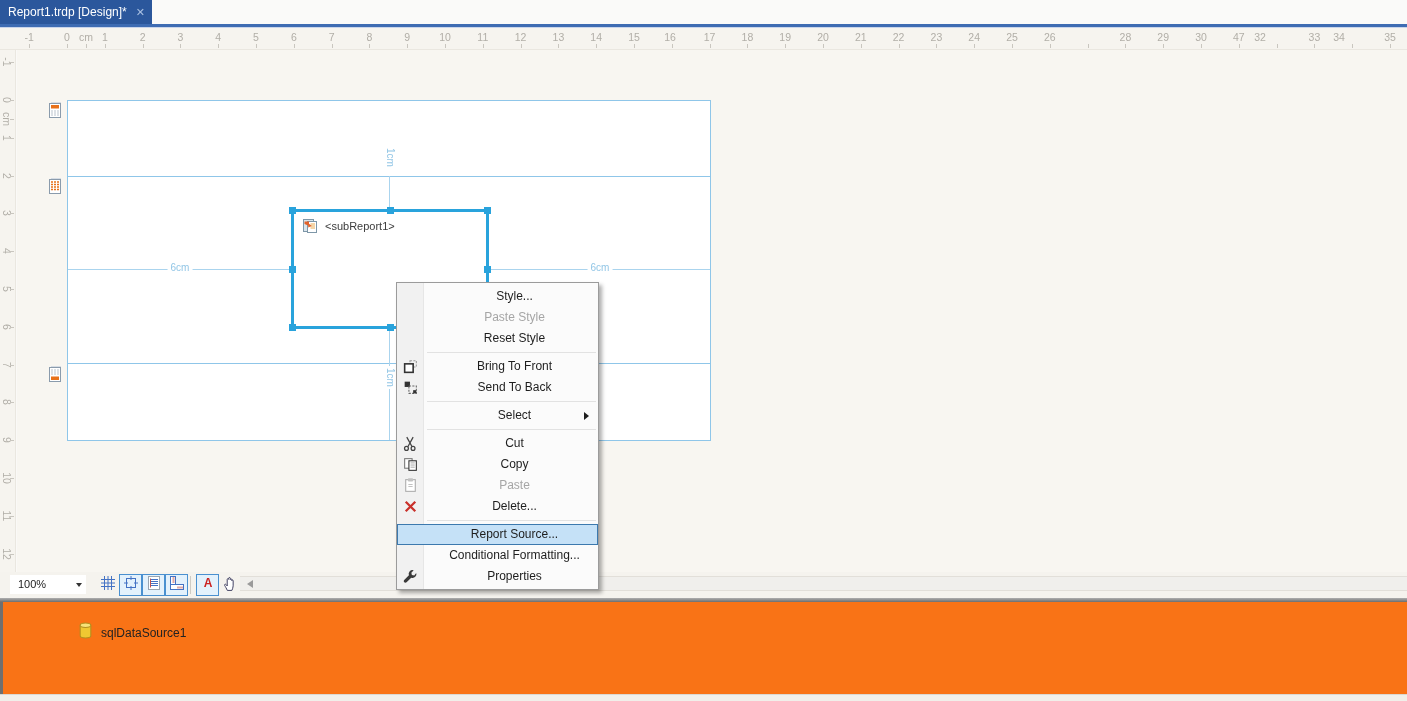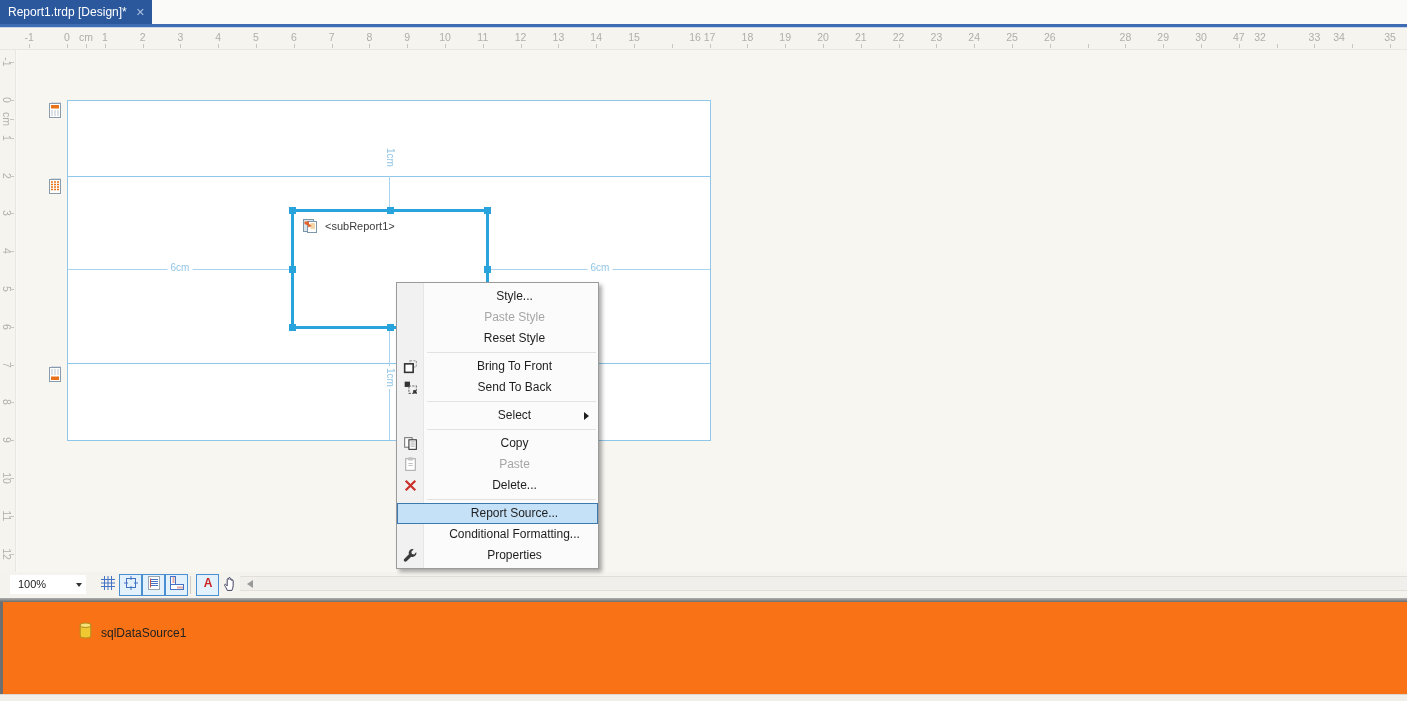--- a/index.html
+++ b/index.html
@@ -135,21 +135,21 @@
       <span class="rlab" style="left: 482.8px;">11</span>
       <span class="rtick" style="left: 482.8px;"></span>
       <span class="rlab" style="left: 520.6px;">12</span>
       <span class="rtick" style="left: 520.6px;"></span>
       <span class="rlab" style="left: 558.4px;">13</span>
       <span class="rtick" style="left: 558.4px;"></span>
       <span class="rlab" style="left: 596.2px;">14</span>
       <span class="rtick" style="left: 596.2px;"></span>
       <span class="rlab" style="left: 634px;">15</span>
       <span class="rtick" style="left: 634px;"></span>
-      <span class="rlab" style="left: 695px;">16</span>
+      <span class="rlab" style="left: 670px;">16</span>
       <span class="rtick" style="left: 671.8px;"></span>
       <span class="rlab" style="left: 709.6px;">17</span>
       <span class="rtick" style="left: 709.6px;"></span>
       <span class="rlab" style="left: 747.4px;">18</span>
       <span class="rtick" style="left: 747.4px;"></span>
       <span class="rlab" style="left: 785.2px;">19</span>
       <span class="rtick" style="left: 785.2px;"></span>
       <span class="rlab" style="left: 823px;">20</span>
       <span class="rtick" style="left: 823px;"></span>
       <span class="rlab" style="left: 860.8px;">21</span>
@@ -338,20 +338,25 @@
           </svg></span><span>Bring To Front</span></div>
       <div class="mi"><span class="mi-ic"><svg width="17" height="17" viewBox="0 0 16 16">
             <rect x="2.5" y="2.5" width="5" height="5" fill="#333"></rect>
             <rect x="6.5" y="6.5" width="7" height="7" fill="none" stroke="#666" stroke-dasharray="2 1.2"></rect>
             <rect x="10.5" y="10.5" width="3" height="3" fill="#333"></rect>
           </svg></span><span>Send To Back</span></div>
       <div class="msep"></div>
       <div class="mi"><span>Select</span><span class="sub-arrow"></span></div>
       <div class="msep"></div>
       <div class="mi"><span class="mi-ic"><svg width="17" height="17" viewBox="0 0 16 16">
+            <path d="M4.5 2l5 9M10.5 2l-5 9" stroke="#444" stroke-width="1.2" fill="none"></path>
+            <circle cx="4.2" cy="12.6" r="1.8" fill="none" stroke="#444" stroke-width="1.2"></circle>
+            <circle cx="10.4" cy="12.6" r="1.8" fill="none" stroke="#444" stroke-width="1.2"></circle>
+          </svg></span><span>Cut</span></div>
+      <div class="mi"><span class="mi-ic"><svg width="17" height="17" viewBox="0 0 16 16">
             <rect x="2.5" y="2.5" width="7" height="9" fill="#fff" stroke="#777"></rect>
             <rect x="6.5" y="4.5" width="7" height="9" fill="#fff" stroke="#333"></rect>
             <path d="M8 6.5h4M8 8.5h4M8 10.5h4" stroke="#999" stroke-width="0.8"></path>
           </svg></span><span>Copy</span></div>
       <div class="mi disabled"><span class="mi-ic"><svg width="17" height="17" viewBox="0 0 16 16">
             <rect x="3.5" y="2.5" width="9" height="11" fill="#fff" stroke="#ABABAB"></rect>
             <rect x="5.5" y="1.2" width="5" height="3" rx="1" fill="#C2C2C2"></rect>
             <path d="M6 7h4M6 9h4" stroke="#C2C2C2"></path>
           </svg></span><span>Paste</span></div>
       <div class="mi"><span class="mi-ic"><svg width="17" height="17" viewBox="0 0 16 16">

